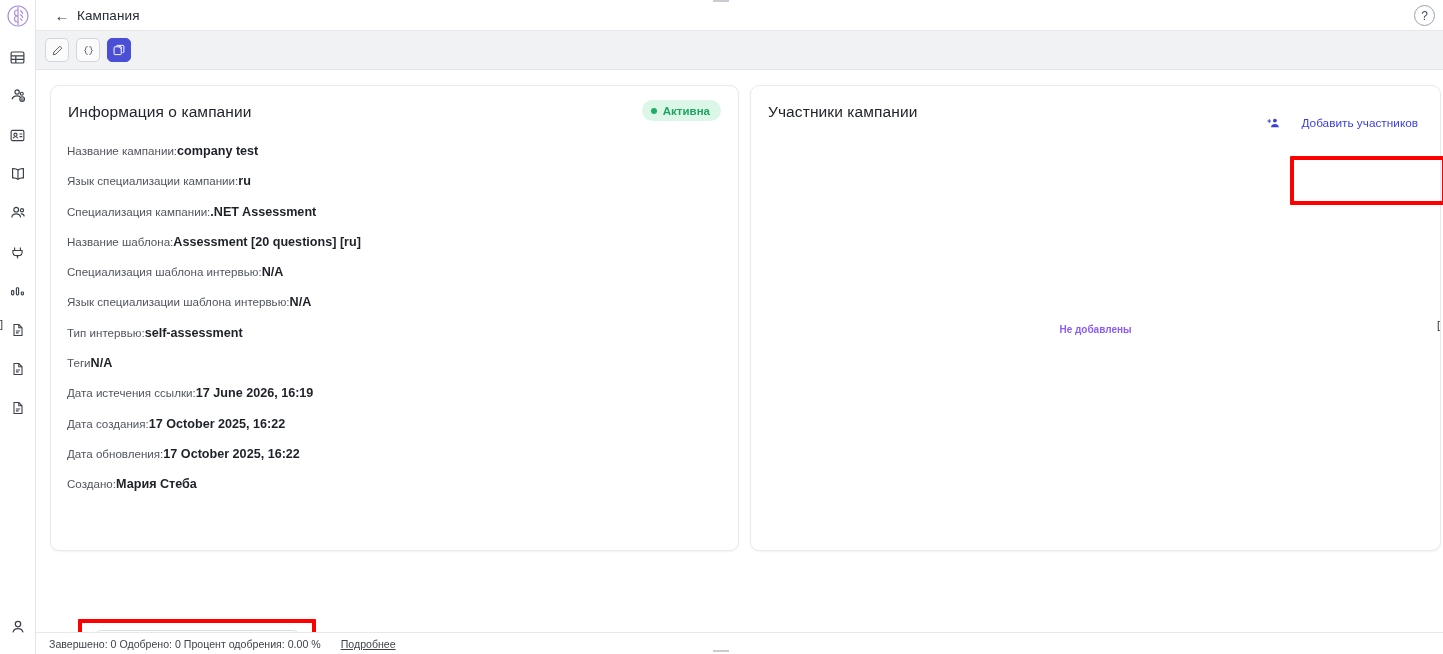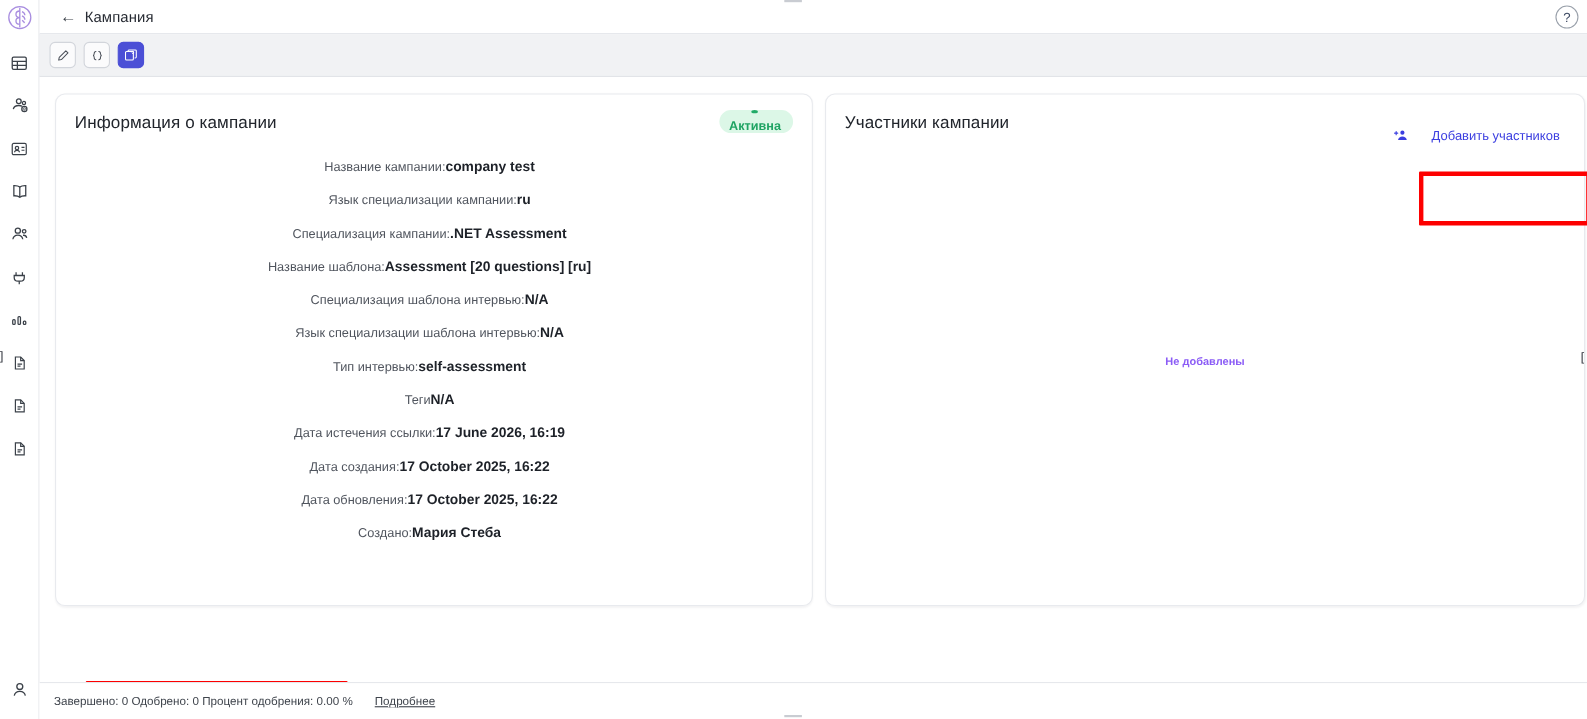--- a/index.html
+++ b/index.html
@@ -83,32 +83,32 @@
     position: relative; height: 52px;
     display: flex; align-items: center; padding: 0 17px;
   }
   .card-title { font-size: 15.5px; color: #21252c; font-weight: 400; letter-spacing: .1px; }
 
   .badge {
     position: absolute; right: 17px; top: 14px;
     background: #dcf7e7; color: #1fa463; border-radius: 11px;
     height: 21px; padding: 0 11px 0 9px;
     display: flex; align-items: center; gap: 6px;
-    font-size: 11.5px; font-weight: 600; flex-direction: column;
+    font-size: 11.5px; font-weight: 600;
   }
   .badge-dot { width: 6px; height: 6px; border-radius: 50%; background: #22ab68; }
 
   
   .rows-wrap {
     position: absolute; left: 0; top: 58px; width: 689px; height: 398px;
     overflow: hidden;
   }
   .rows { padding: 0 26px 0 16px; }
   .row {
-    display: flex; align-items: baseline; justify-content: center;
+    display: flex; align-items: baseline; justify-content: flex-start;
     height: 30.3px;
   }
   .row-label { font-size: 11.6px; color: #50555e; white-space: nowrap; }
   .row-value { font-size: 12.6px; color: #1d2128; font-weight: bold; white-space: nowrap; text-align: right; }
   .row.clipped { opacity: .12; }
 
   .vscroll {
     position: absolute; left: 721px; top: 72px; width: 4px; height: 372px;
     background: #858a90; border-radius: 2px;
   }
@@ -135,21 +135,21 @@
     position: absolute; left: 58px; top: 560px;
     width: 206px; height: 32px;
     border: 1px solid #dcdfe4; border-radius: 7px; background: #ffffff;
     display: flex; align-items: center; justify-content: center; gap: 11px;
     font-size: 11.8px; color: #3d434c; cursor: pointer;
   }
   .copy-btn svg { display: block; }
 
   
   .statusbar {
-    position: absolute; left: 36px; bottom: 0; width: 1407px; height: 34px;
+    position: absolute; left: 36px; bottom: 0; width: 1407px; height: 22px;
     background: #ffffff; border-top: 1px solid #e6e8ec;
     display: flex; align-items: center; padding-left: 13px;
     font-size: 10.6px; color: #3f444c; text-align: right;
   }
   .statusbar .more { margin-left: 20px; color: #3f444c; text-decoration: underline; cursor: pointer; }
 
   
   .edge-mark { position: absolute; font-size: 11px; color: #2b2f38; }
   #edge-right { left: 1437px; top: 319px; }
   #edge-left  { left: 0px;    top: 318px; }

